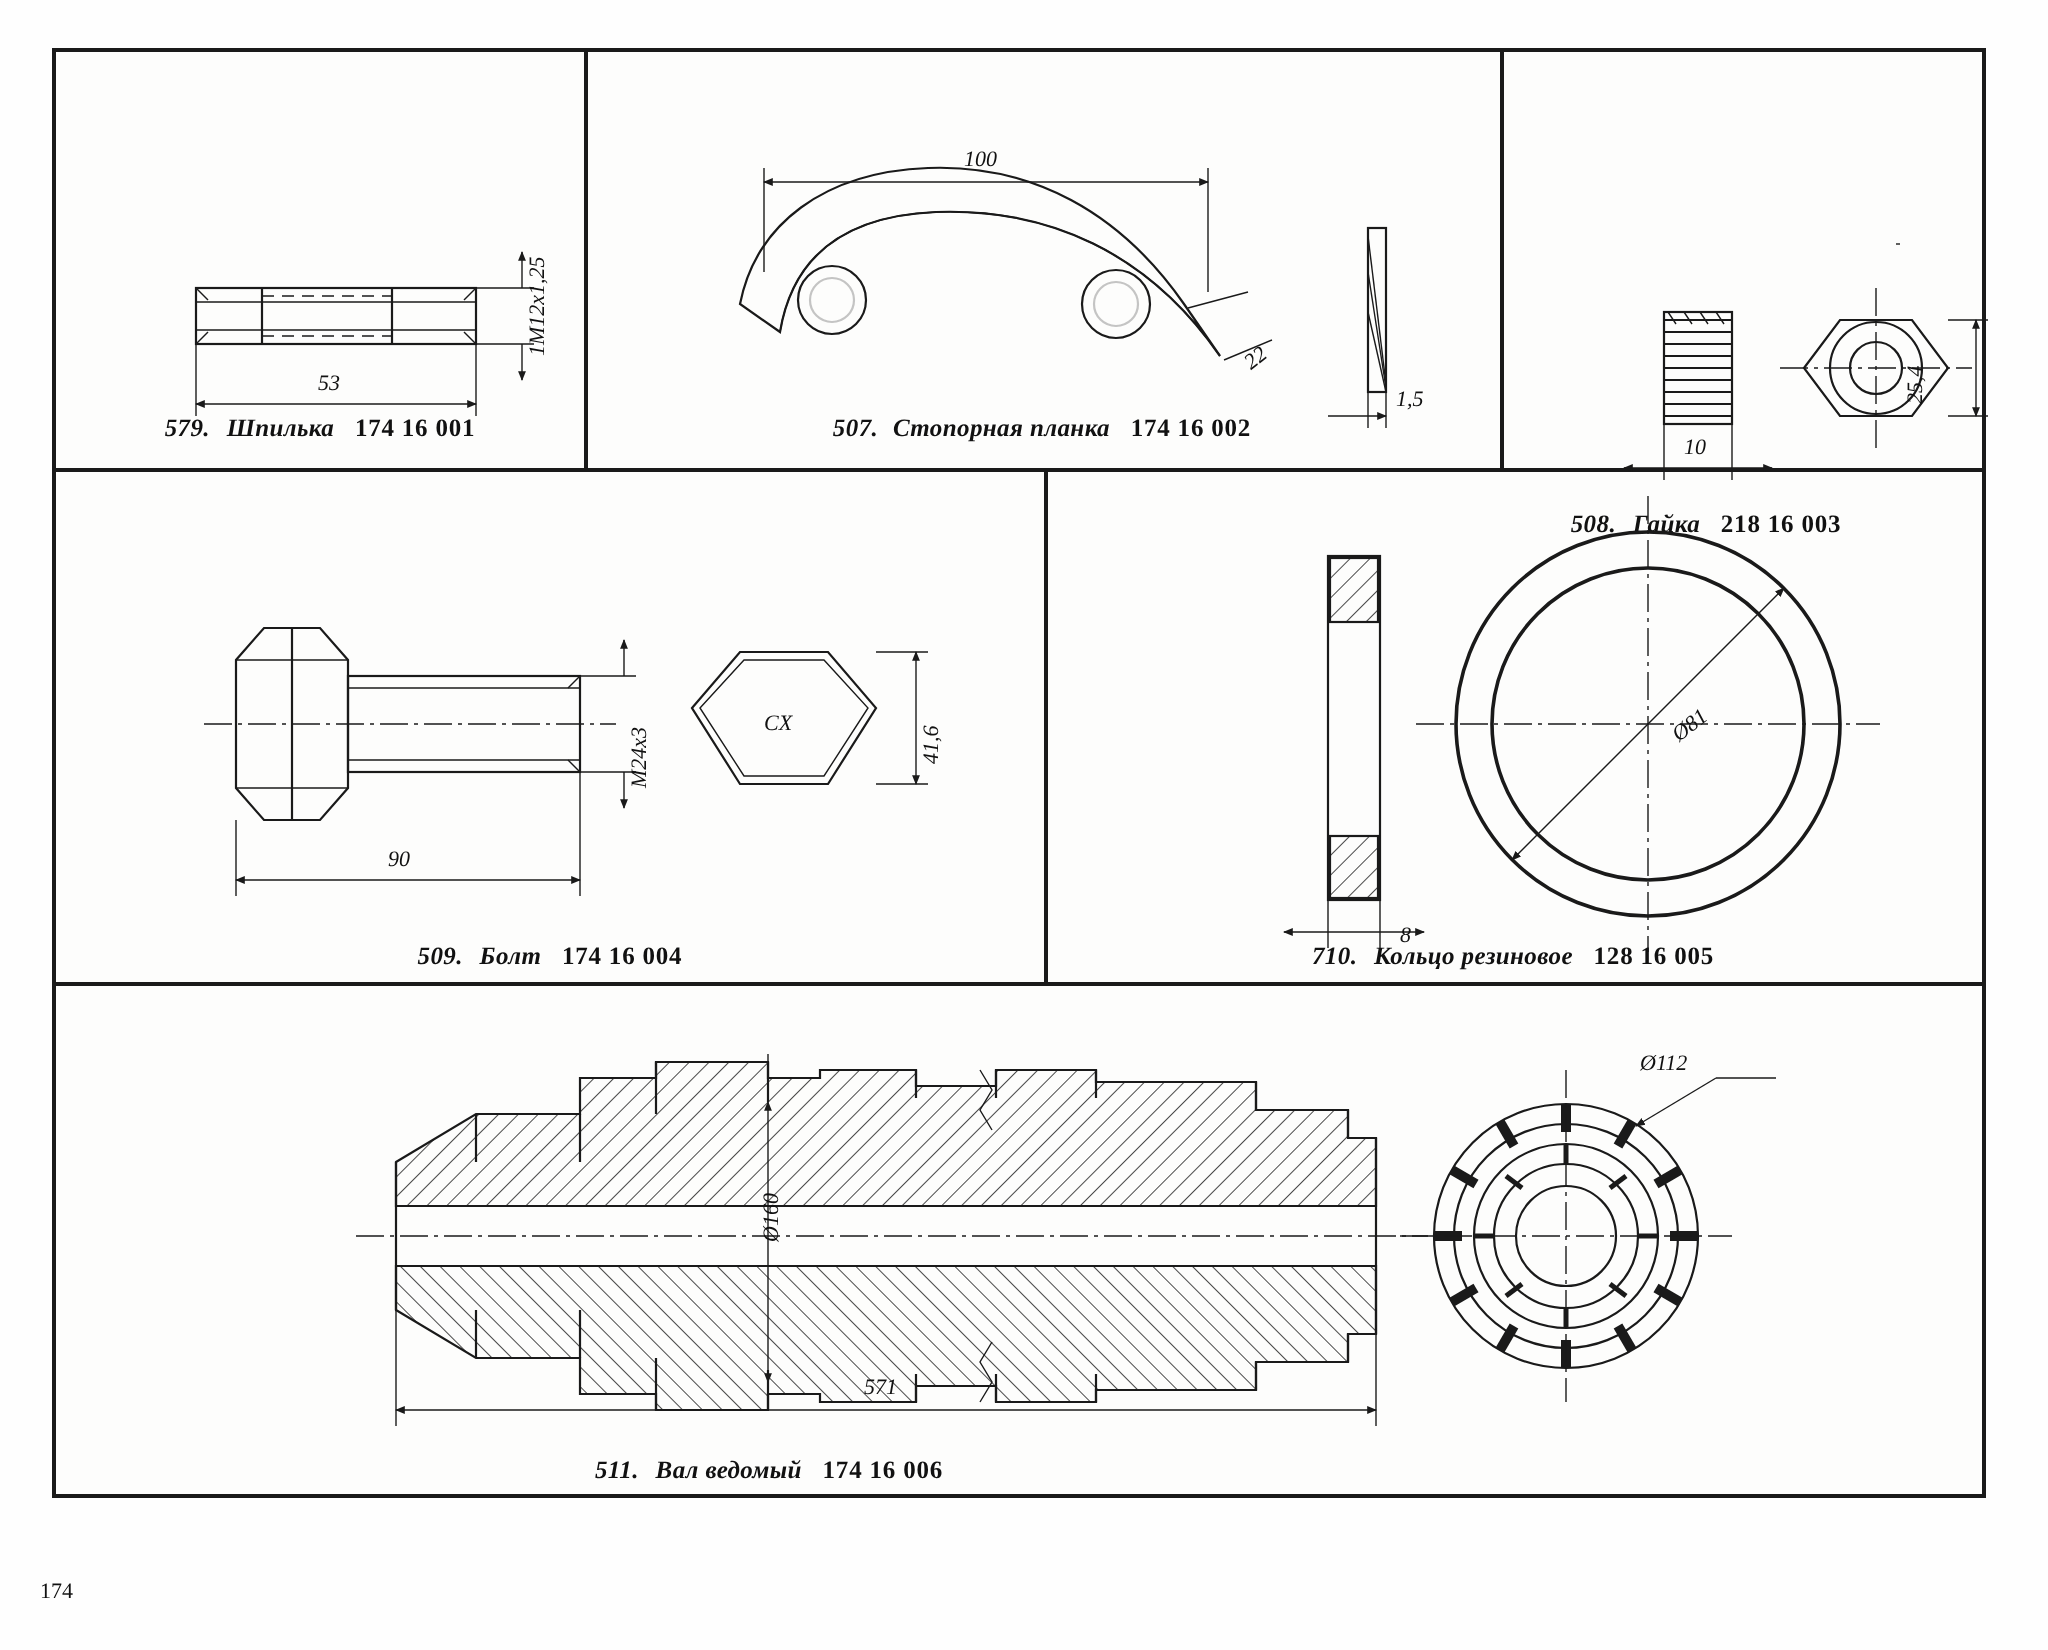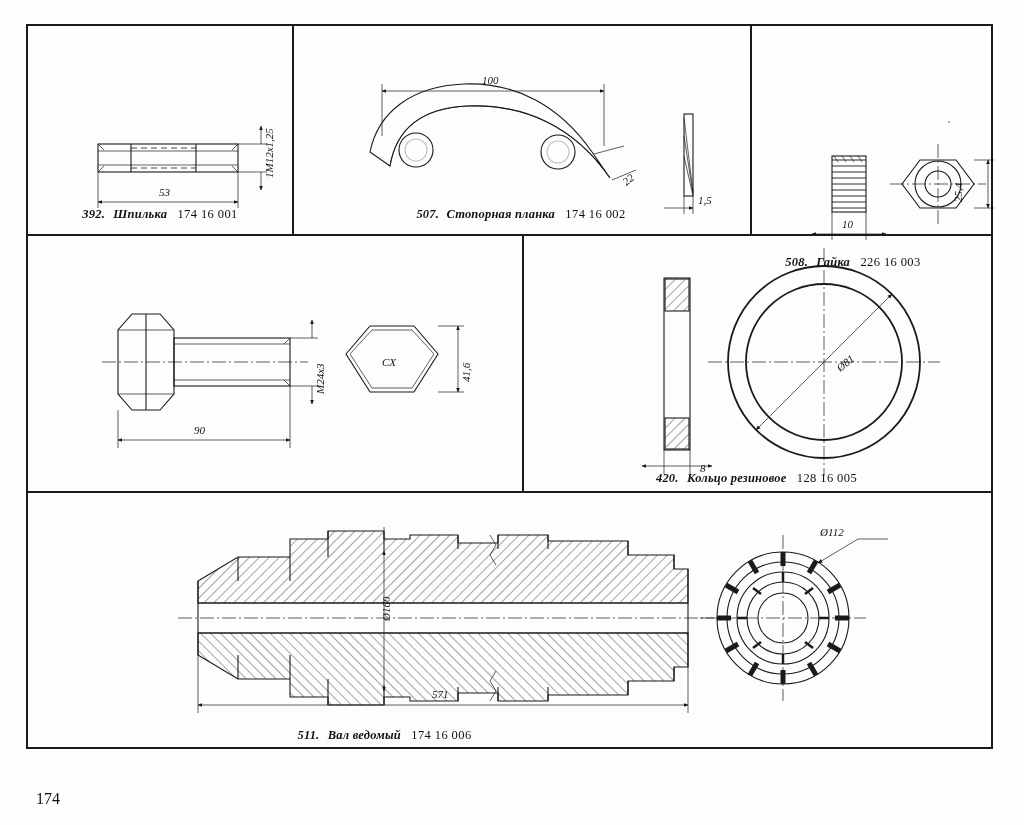--- a/index.html
+++ b/index.html
@@ -31,37 +31,37 @@
   .caption{
     position:absolute;
     width:100%;
     text-align:center;
     font-size:12.5px;
     font-style:italic;
     letter-spacing:.2px;
     white-space:nowrap;
   }
   .caption b{font-weight:bold;font-style:italic;}
-  .caption .code{font-style:normal;font-weight:normal;margin-left:7px;letter-spacing:.4px;}
+  .caption .code{font-style:normal;font-weight:bold;margin-left:7px;letter-spacing:.4px;}
 
   .dim{
     position:absolute;
     font-size:11px;
     font-family:"Liberation Serif", serif;
     font-style:italic;
     color:#111;
     white-space:nowrap;
   }
   .rot90{transform:rotate(-90deg);transform-origin:left top;}
   .rot-s{transform:rotate(-38deg);transform-origin:left top;}
 
   .pageno{
     position:absolute;
-    left:36px;top:790px;
-    font-size:16px;
+    left:20px;top:790px;
+    font-size:11px;
     font-family:"Liberation Serif", serif;
   }
   svg{position:absolute;left:0;top:0;overflow:visible;}
   .ln{stroke:#1a1a1a;stroke-width:1.1;fill:none;}
   .ln2{stroke:#1a1a1a;stroke-width:1.8;fill:none;}
   .thin{stroke:#1a1a1a;stroke-width:0.7;fill:none;}
   .dash{stroke:#1a1a1a;stroke-width:0.8;fill:none;stroke-dasharray:6 4;}
   .cline{stroke:#1a1a1a;stroke-width:0.7;fill:none;stroke-dasharray:14 3 2 3;}
   .hatchA{fill:url(#hatch1);stroke:#1a1a1a;stroke-width:1.1;}
   .hatchB{fill:url(#hatch2);stroke:#1a1a1a;stroke-width:1.1;}
@@ -115,21 +115,21 @@
         <line class="thin" x1="233" y1="100" x2="233" y2="118" marker-start="url(#arS)"></line>
         <line class="thin" x1="233" y1="146" x2="233" y2="164" marker-end="url(#ar)"></line>
 
         <line class="thin" x1="70" y1="146" x2="70" y2="182"></line>
         <line class="thin" x1="210" y1="146" x2="210" y2="182"></line>
         <line class="thin" x1="70" y1="176" x2="210" y2="176" marker-start="url(#arS)" marker-end="url(#ar)"></line>
       </svg>
       <div class="dim rot90" style="left:235px;top:152px;">1M12x1,25</div>
       <div class="dim" style="left:131px;top:160px;">53</div>
       <div class="caption" style="top:181px;">
-        <b>392.</b>
+        <b>579.</b>
         <b style="margin-left:5px;">Шпилька</b>
         <span class="code">174 16 001</span>
       </div>
     </div>
 
     <div class="cell" style="left:264px;top:0;width:458px;height:153px;">
       <svg width="458" height="208">
 
         <path class="ln" d="M78,126 C86,86 120,60 172,58 C224,56 268,80 300,126
                             L318,152 C282,100 232,78 176,80 C128,82 104,104 98,140 Z"></path>
@@ -190,21 +190,21 @@
         <line class="thin" x1="116" y1="138" x2="116" y2="166"></line>
         <line class="thin" x1="62" y1="160" x2="136" y2="160" marker-start="url(#arS)" marker-end="url(#ar)"></line>
 
         <line class="thin" x1="198" y1="48" x2="200" y2="48"></line>
       </svg>
       <div class="dim rot90" style="left:202px;top:128px;">25,4</div>
       <div class="dim" style="left:92px;top:144px;">10</div>
       <div class="caption" style="top:181px;">
         <b>508.</b>
         <b style="margin-left:5px;">Гайка</b>
-        <span class="code">226 16 003</span>
+        <span class="code">218 16 003</span>
       </div>
     </div>
 
     <div class="cell" style="left:0;top:208px;width:494px;height:257px;">
       <svg width="494" height="257">
 
         <path class="ln" d="M104,80 L132,80 L146,96 L146,160 L132,176 L104,176 L90,160 L90,96 Z"></path>
         <line class="ln" x1="118" y1="80" x2="118" y2="176"></line>
         <line class="thin" x1="90" y1="96" x2="146" y2="96"></line>
         <line class="thin" x1="90" y1="160" x2="146" y2="160"></line>
@@ -229,20 +229,25 @@
         <line class="thin" x1="430" y1="92" x2="430" y2="158" marker-start="url(#arS)" marker-end="url(#ar)"></line>
 
         <line class="thin" x1="90" y1="176" x2="90" y2="214"></line>
         <line class="thin" x1="262" y1="152" x2="262" y2="214"></line>
         <line class="thin" x1="90" y1="206" x2="262" y2="206" marker-start="url(#arS)" marker-end="url(#ar)"></line>
       </svg>
       <div class="dim rot90" style="left:286px;top:160px;">M24x3</div>
       <div class="dim" style="left:354px;top:122px;">CX</div>
       <div class="dim rot90" style="left:432px;top:148px;">41,6</div>
       <div class="dim" style="left:166px;top:190px;">90</div>
+      <div class="caption" style="top:237px;">
+        <b>509.</b>
+        <b style="margin-left:5px;">Болт</b>
+        <span class="code">174 16 004</span>
+      </div>
     </div>
 
     <div class="cell" style="left:494px;top:208px;width:469px;height:257px;">
       <svg width="469" height="257">
 
         <rect class="ln" x="142" y="44" width="26" height="172"></rect>
         <rect class="hatchA" x="143" y="45" width="24" height="32"></rect>
         <rect class="hatchA" x="143" y="184" width="24" height="31"></rect>
 
         <line class="thin" x1="142" y1="216" x2="142" y2="240"></line>
@@ -252,21 +257,21 @@
         <circle class="ln2" cx="302" cy="128" r="96"></circle>
         <circle class="ln2" cx="302" cy="128" r="78"></circle>
         <line class="cline" x1="186" y1="128" x2="418" y2="128"></line>
         <line class="cline" x1="302" y1="14" x2="302" y2="242"></line>
 
         <line class="thin" x1="234" y1="196" x2="370" y2="60" marker-start="url(#arS)" marker-end="url(#ar)"></line>
       </svg>
       <div class="dim" style="left:178px;top:228px;">8</div>
       <div class="dim rot-s" style="left:312px;top:130px;">Ø81</div>
       <div class="caption" style="top:237px;">
-        <b>420.</b>
+        <b>710.</b>
         <b style="margin-left:5px;">Кольцо резиновое</b>
         <span class="code">128 16 005</span>
       </div>
     </div>
 
     <div class="cell" style="left:0;top:465px;width:963px;height:254px;">
       <svg width="963" height="254">
 
         <path class="hatchA" d="M170,90 L210,66 L262,66 L262,48 L300,48 L300,40 L356,40 L356,48
                                 L382,48 L382,44 L430,44 L430,52 L470,52 L470,44 L520,44

